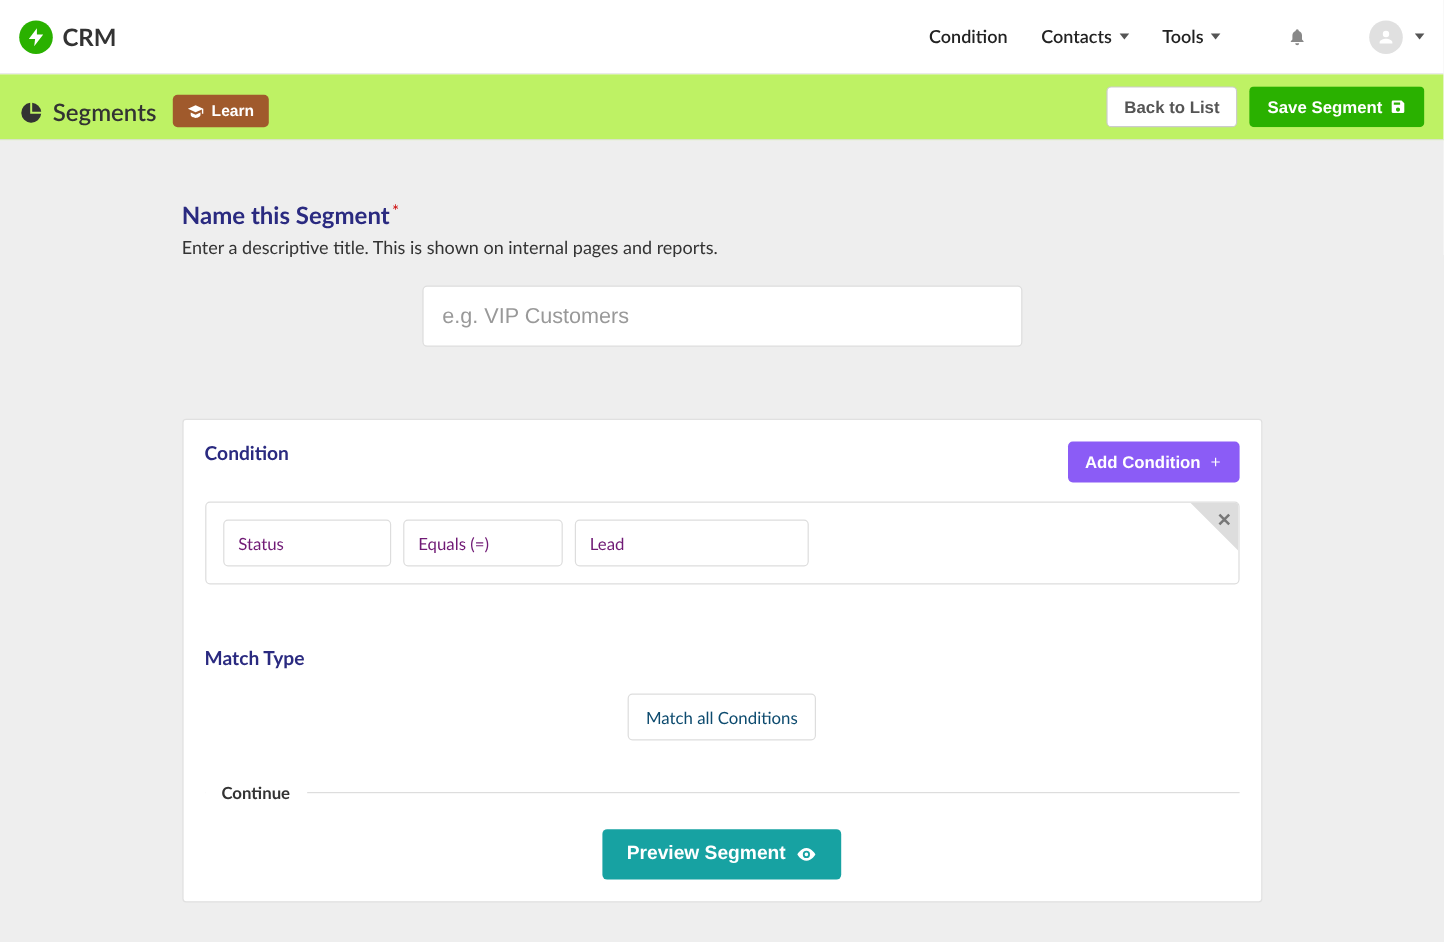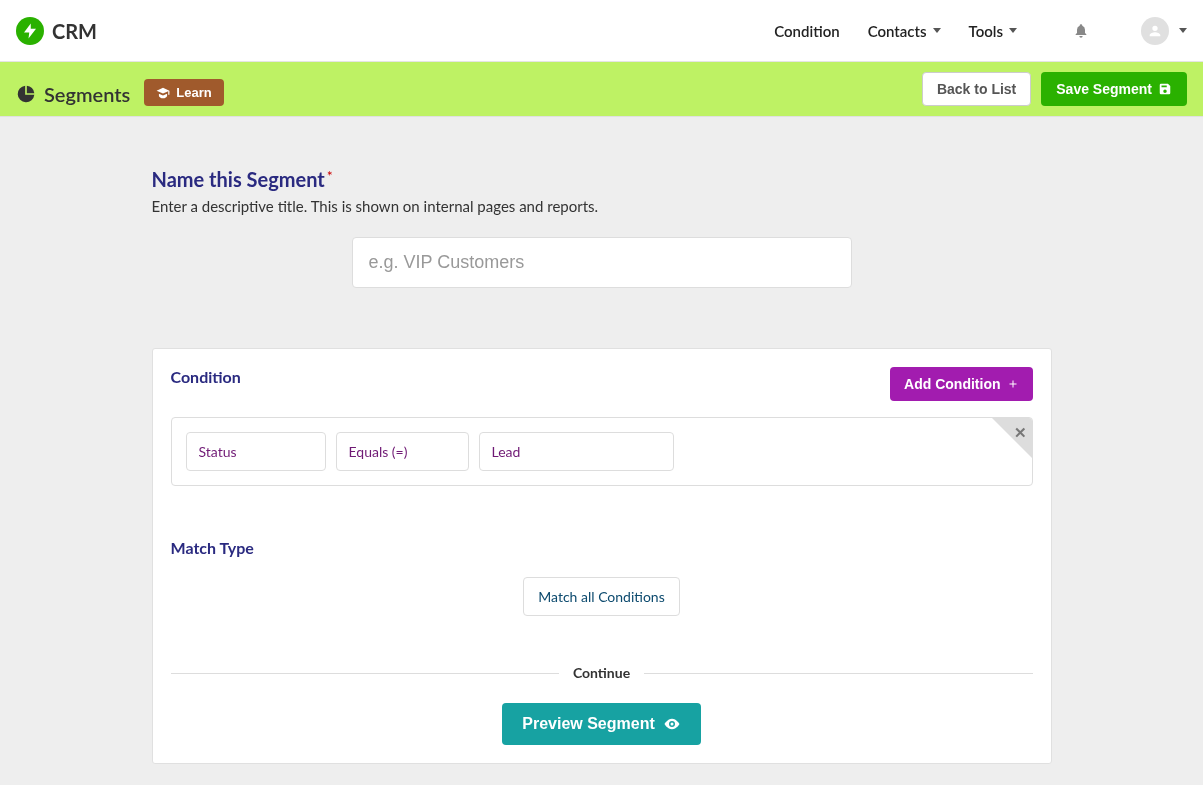--- a/index.html
+++ b/index.html
@@ -36,39 +36,39 @@
 .section-sub { color: #333; font-size: 15px; margin-top: 6px; }
 .name-input { margin: 22px auto 0; display: block; width: 500px; max-width: 100%; padding: 14px 16px; font-size: 18px; border: 1px solid #ddd; border-radius: 4px; color: #333; }
 .name-input::placeholder { color: #999; }
 
 
 .card { background: #fff; border: 1px solid #e0e0e0; border-radius: 3px; margin-top: 60px; padding: 18px; }
 .card-head { display: flex; align-items: flex-start; }
 .card-head-left { flex: 1; }
 .card-title { color: #2a2a80; font-weight: 700; font-size: 16px; }
 .card-sub { color: #333; font-size: 15px; margin-top: 6px; }
-.add-btn { background: #a21caf; color: #fff; border: none; border-radius: 4px; padding: 9px 14px; font-weight: 600; display: flex; align-items: center; gap: 6px; cursor: pointer; font-size: 14px; }
+.add-btn { background: #8b5cf6; color: #fff; border: none; border-radius: 4px; padding: 9px 14px; font-weight: 600; display: flex; align-items: center; gap: 6px; cursor: pointer; font-size: 14px; }
 
 
 .cond-row { position: relative; border: 1px solid #ddd; border-radius: 4px; padding: 14px; margin-top: 16px; display: flex; gap: 10px; overflow: hidden; }
 .cond-close { position: absolute; top: 0; right: 0; width: 40px; height: 40px; }
 .cond-close-tri { position: absolute; top: 0; right: 0; width: 0; height: 0; border-top: 40px solid #ddd; border-left: 40px solid transparent; }
 .cond-close-x { position: absolute; top: 5px; right: 5px; color: #777; font-weight: 700; cursor: pointer; font-size: 15px; }
 .sel { border: 1px solid #ddd; border-radius: 4px; background: #fff; padding: 10px 12px; font-size: 14px; color: #701a75; }
 .sel-1 { width: 140px; }
 .sel-2 { width: 133px; }
 .sel-3 { width: 195px; }
 
 
 .match-block { margin-top: 52px; }
 .match-select-wrap { text-align: center; margin-top: 20px; }
 .match-sel { display: inline-block; border: 1px solid #ddd; border-radius: 4px; padding: 10px 14px; font-size: 14px; color: #0c4a6e; background: #fff; }
 
 
-.divider-wrap { position: relative; margin-top: 48px; text-align: center; }
+.divider-wrap { position: relative; margin-top: 35px; }
 .divider-line { position: absolute; top: 50%; left: 0; right: 0; height: 1px; background: #ddd; }
 .divider-label { position: relative; display: inline-block; background: #fff; padding: 0 14px; font-weight: 700; color: #333; }
 .preview-wrap { text-align: center; margin-top: 22px; }
 .preview-btn { background: #17a2a2; color: #fff; border: none; border-radius: 4px; padding: 12px 20px; font-weight: 700; font-size: 16px; display: inline-flex; align-items: center; gap: 8px; cursor: pointer; }
 
 
 .icon { display: inline-flex; }
 svg { display: block; }
 </style>
 </head>

